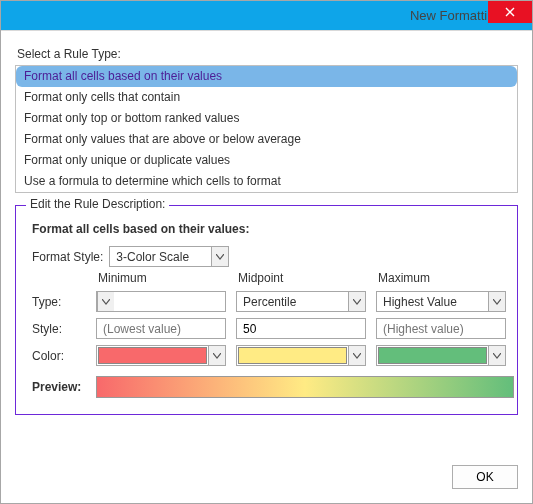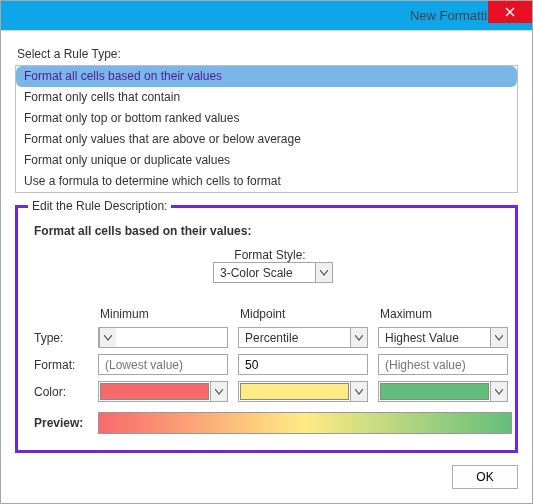--- a/index.html
+++ b/index.html
@@ -61,42 +61,41 @@
     line-height: 15px;
     color: #333;
     cursor: default;
   }
   .rule-item.selected {
     background: #7ab6e8;
     color: #4c1d95;
     border-radius: 6px;
   }
   .fieldset {
-    border: 3px solid #6d28d9;
+    border: 1px solid #6d28d9;
     margin-top: 12px;
     padding: 10px 3px 16px 16px;
     position: relative;
   }
   .fieldset-legend {
     position: absolute;
     top: -9px;
     left: 10px;
     background: #fff;
     padding: 0 4px;
     color: #333;
   }
   .desc-title {
     font-weight: bold;
     margin: 6px 0 10px 0;
   }
   .row {
     display: flex;
     align-items: center;
-    margin-bottom: 24px;
-    flex-direction: column;
+    margin-bottom: 4px;
   }
   .select {
     display: inline-flex;
     align-items: center;
     height: 21px;
     border: 1px solid #a7a7a7;
     background: #fff;
     position: relative;
     cursor: pointer;
   }
@@ -263,21 +262,21 @@
             <span class="select-arrow">
                 <svg viewBox="0 0 8 6">
                   <path d="M0 0 L4 5 L8 0" fill="none" stroke="#555" stroke-width="1.2"></path>
                 </svg>
               </span>
           </div>
         </div>
       </div>
 
       <div class="grid-row">
-        <div class="col-label">Format:</div>
+        <div class="col-label">Style:</div>
         <div class="col">
           <input class="input disabled" disabled="" placeholder="(Lowest value)" style="">
         </div>
         <div class="col">
           <input class="input" value="50" style="">
         </div>
         <div class="col">
           <input class="input disabled" disabled="" placeholder="(Highest value)" style="">
         </div>
       </div>

